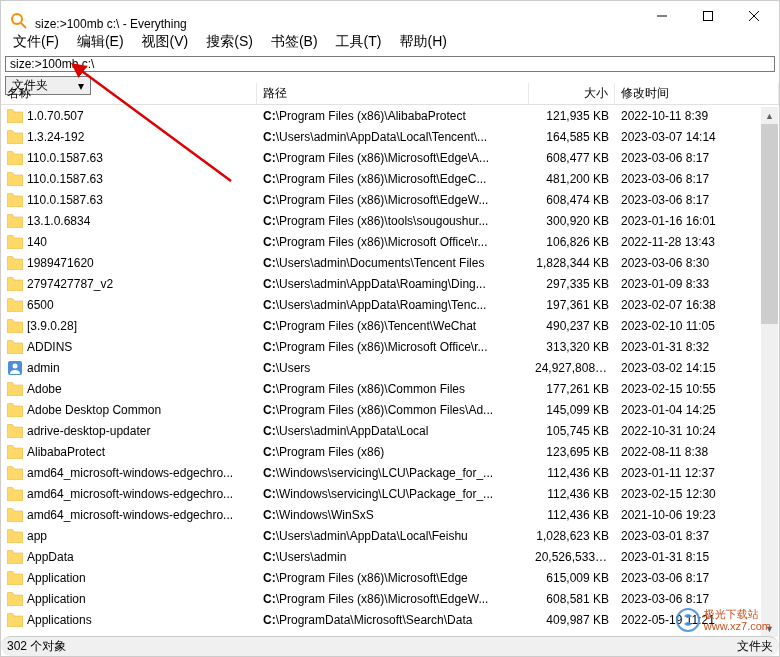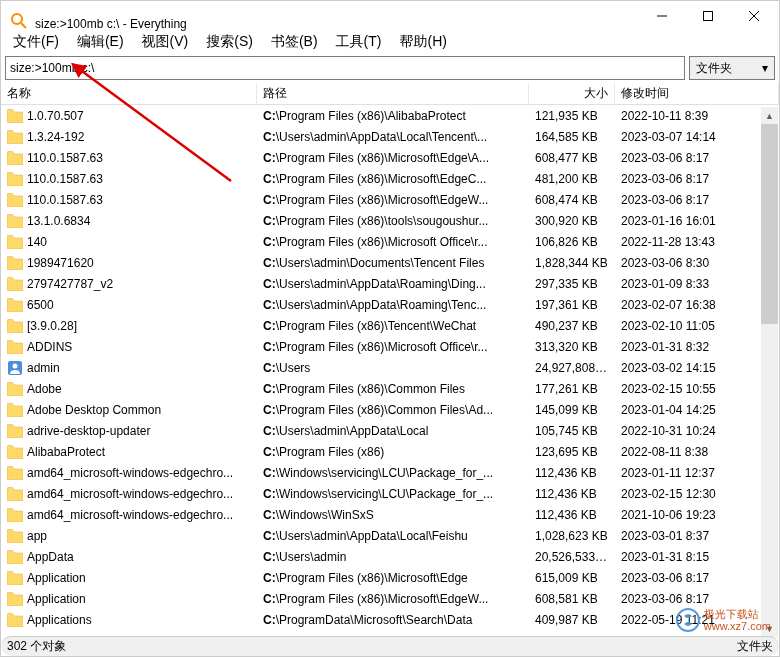--- a/index.html
+++ b/index.html
@@ -7,38 +7,38 @@
 
 .titlebar { height: 30px; display: flex; align-items: flex-end; padding: 0 2px; background: #fff; }
 .titlebar-icon { width: 20px; height: 20px; margin: 0 6px; display: flex; align-items: center; justify-content: center; }
 .titlebar-title { flex: 1; font-size: 12px; color: #000; }
 .window-controls { display: flex; }
 .win-btn { width: 46px; height: 30px; display: flex; align-items: center; justify-content: center; cursor: pointer; }
 
 .menubar { height: 22px; display: flex; align-items: center; padding: 0 4px; gap: 2px; }
 .menu-item { padding: 2px 8px; font-size: 14px; cursor: pointer; }
 
-.searchbar { height: 24px; display: flex; margin: 3px 4px; gap: 4px; }
+.searchbar { height: 24px; display: flex; margin: 3px 4px; gap: 4px; flex-direction: column; }
 .search-input { flex: 1; border: 1px solid #7a7a7a; padding: 0 4px; font-size: 12px; outline: none; }
 .filter-dropdown { width: 86px; border: 1px solid #7a7a7a; background: #efefef; display: flex; align-items: center; justify-content: space-between; padding: 0 6px; font-size: 12px; cursor: pointer; }
 
 .headers { height: 22px; display: flex; border-bottom: 1px solid #e0e0e0; background: #fff; text-align: right; }
 .th { display: flex; align-items: center; padding: 0 6px; font-size: 12px; border-right: 1px solid #e8e8e8; cursor: pointer; }
 .th-name { width: 256px; }
 .th-path { width: 272px; }
 .th-size { width: 86px; justify-content: flex-end; }
 .th-date { flex: 1; }
 
 .rows { height: 532px; overflow-y: auto; overflow-x: hidden; }
 .row { height: 21px; display: flex; align-items: center; }
 .cell { padding: 0 6px; font-size: 12px; white-space: nowrap; overflow: hidden; text-overflow: ellipsis; }
 .cell-name { width: 256px; display: flex; align-items: center; gap: 4px; }
 .cell-path { width: 272px; color: #000; }
 .cell-path b { font-weight: bold; }
-.cell-size { width: 86px; }
+.cell-size { width: 86px; text-align: right; }
 .cell-date { flex: 1; }
 
 .folder-icon { width: 16px; height: 14px; flex-shrink: 0; }
 .user-icon { width: 16px; height: 16px; flex-shrink: 0; display: flex; align-items: center; justify-content: center; }
 
 .statusbar { position: absolute; bottom: 0; left: 0; right: 0; height: 20px; border-top: 1px solid #ccc; display: flex; align-items: center; padding: 0 6px; font-size: 12px; background: #f0f0f0; justify-content: space-between; border-radius: 10px; }
 
 .arrow { position: absolute; top: 50px; left: 60px; pointer-events: none; z-index: 100; }
 
 .scrollbar { position: absolute; right: 1px; top: 106px; width: 17px; height: 530px; background: #f0f0f0; }

